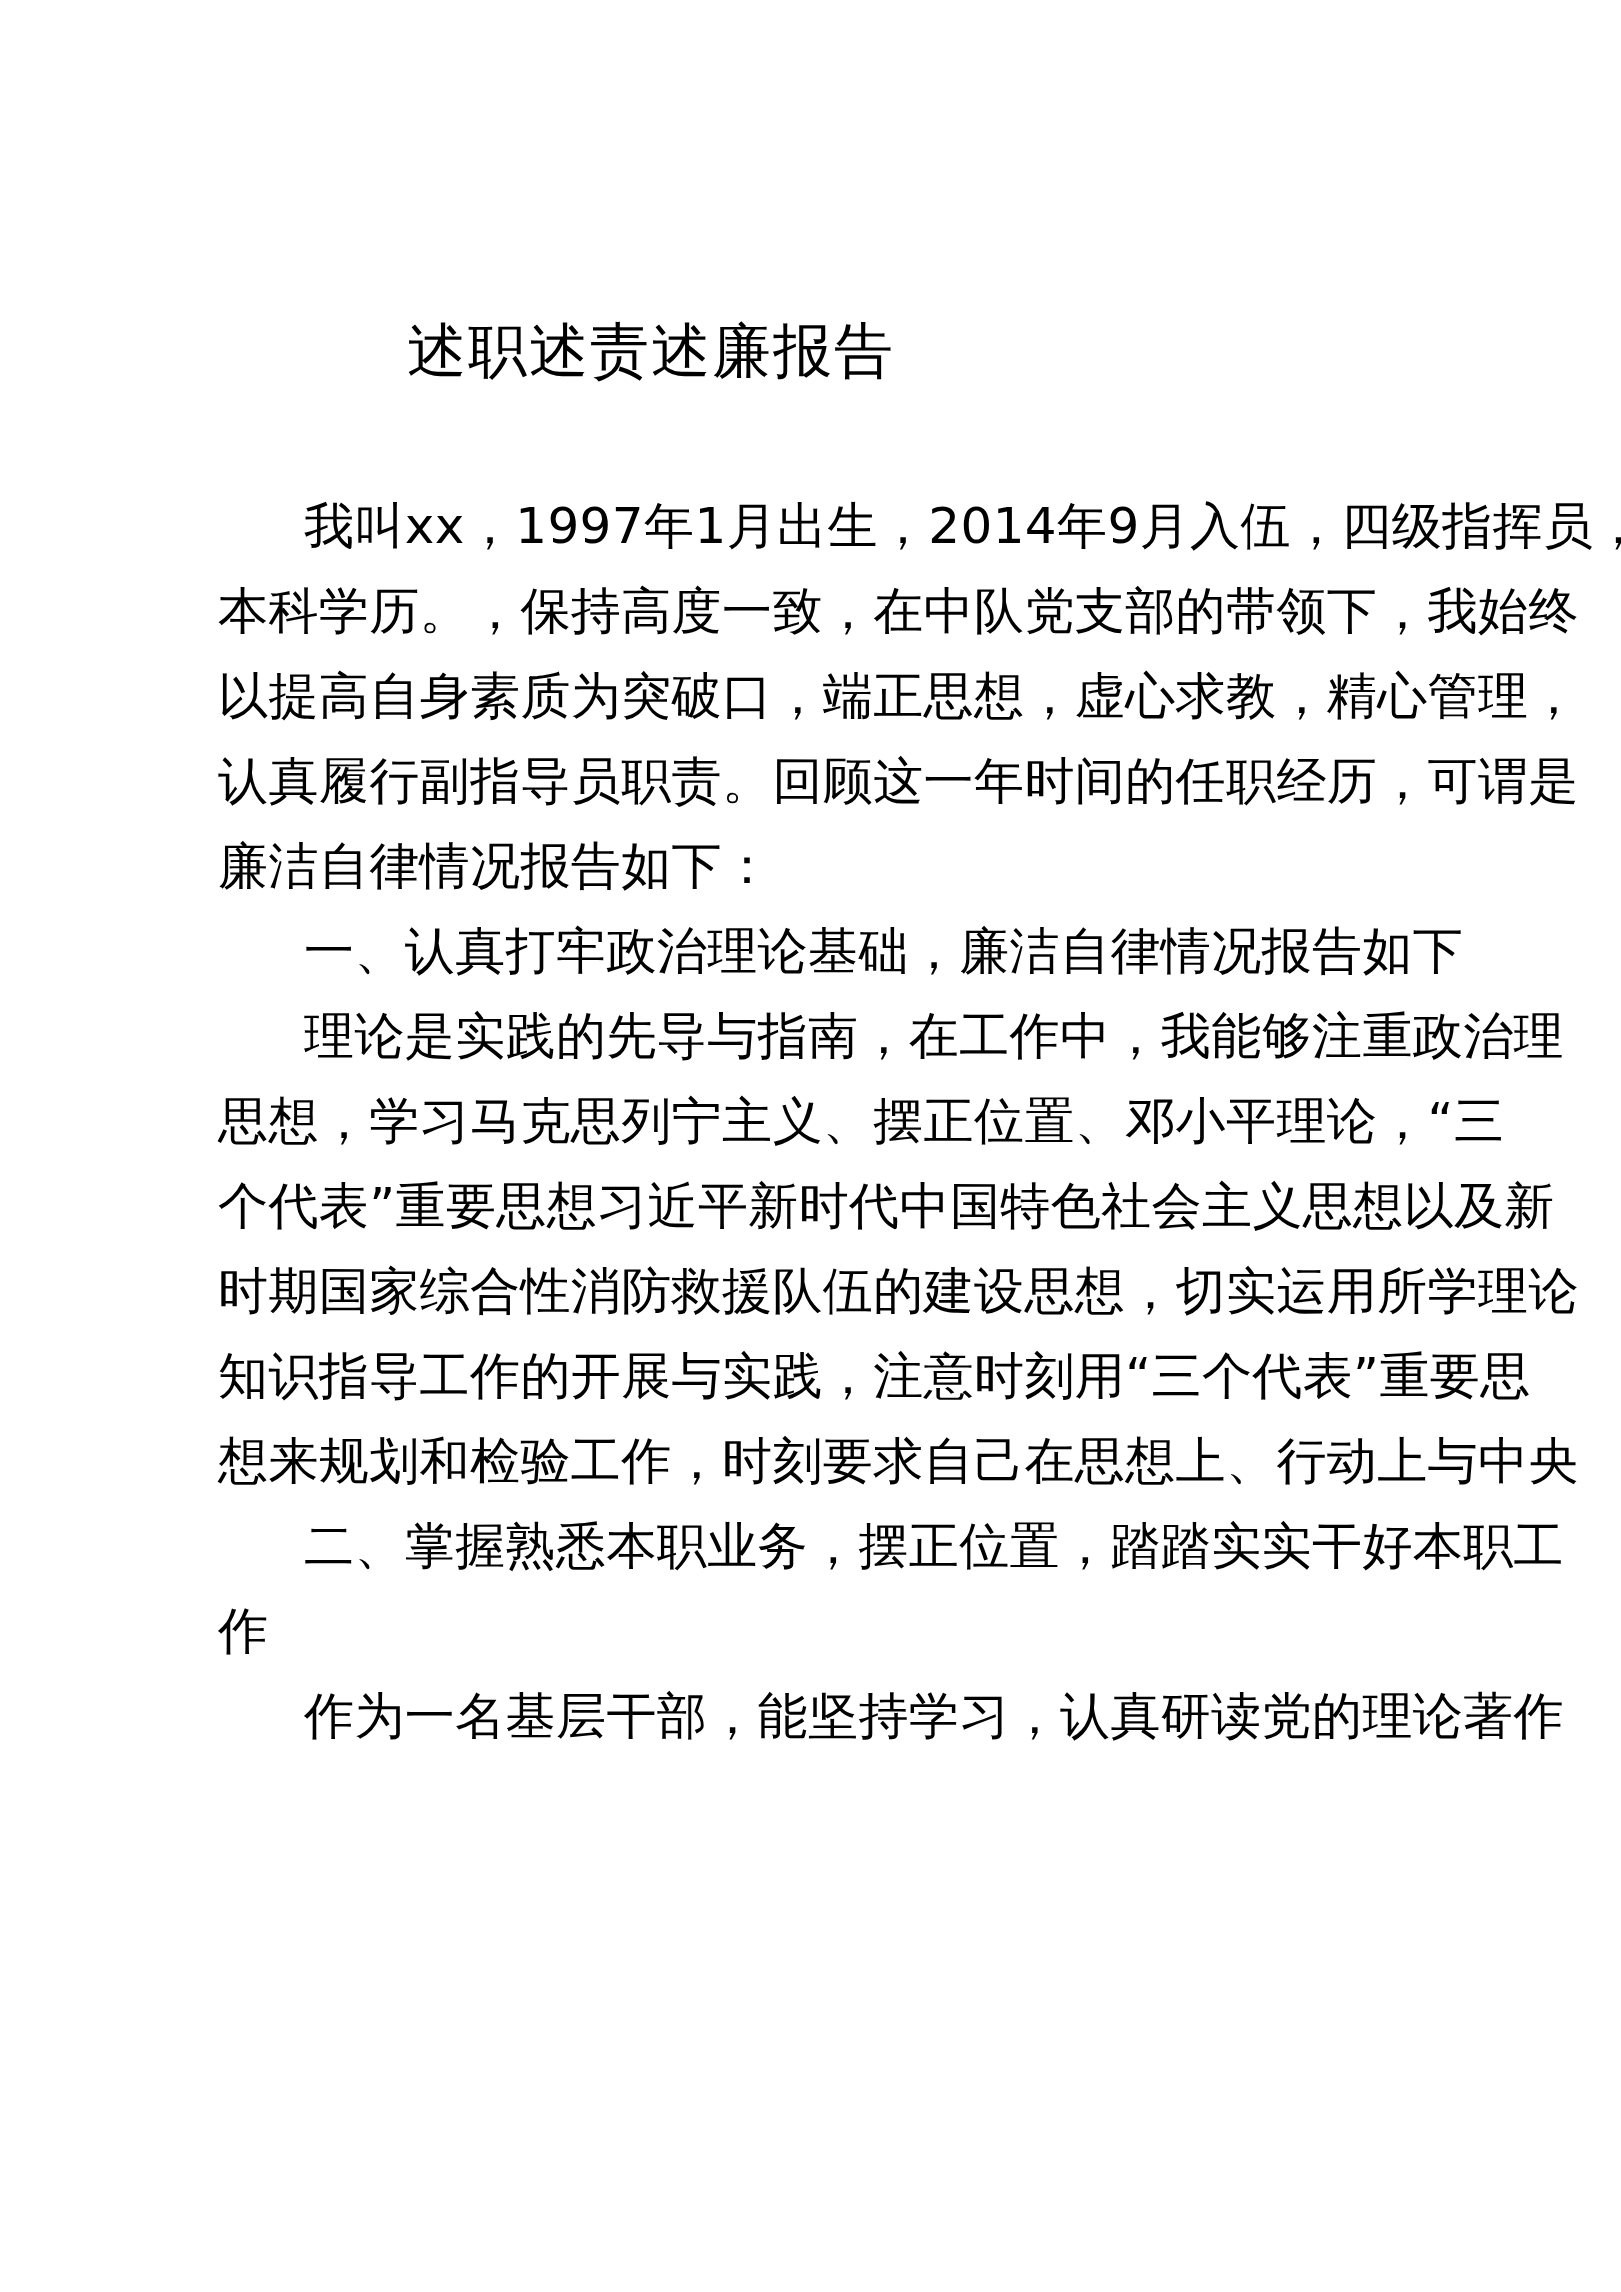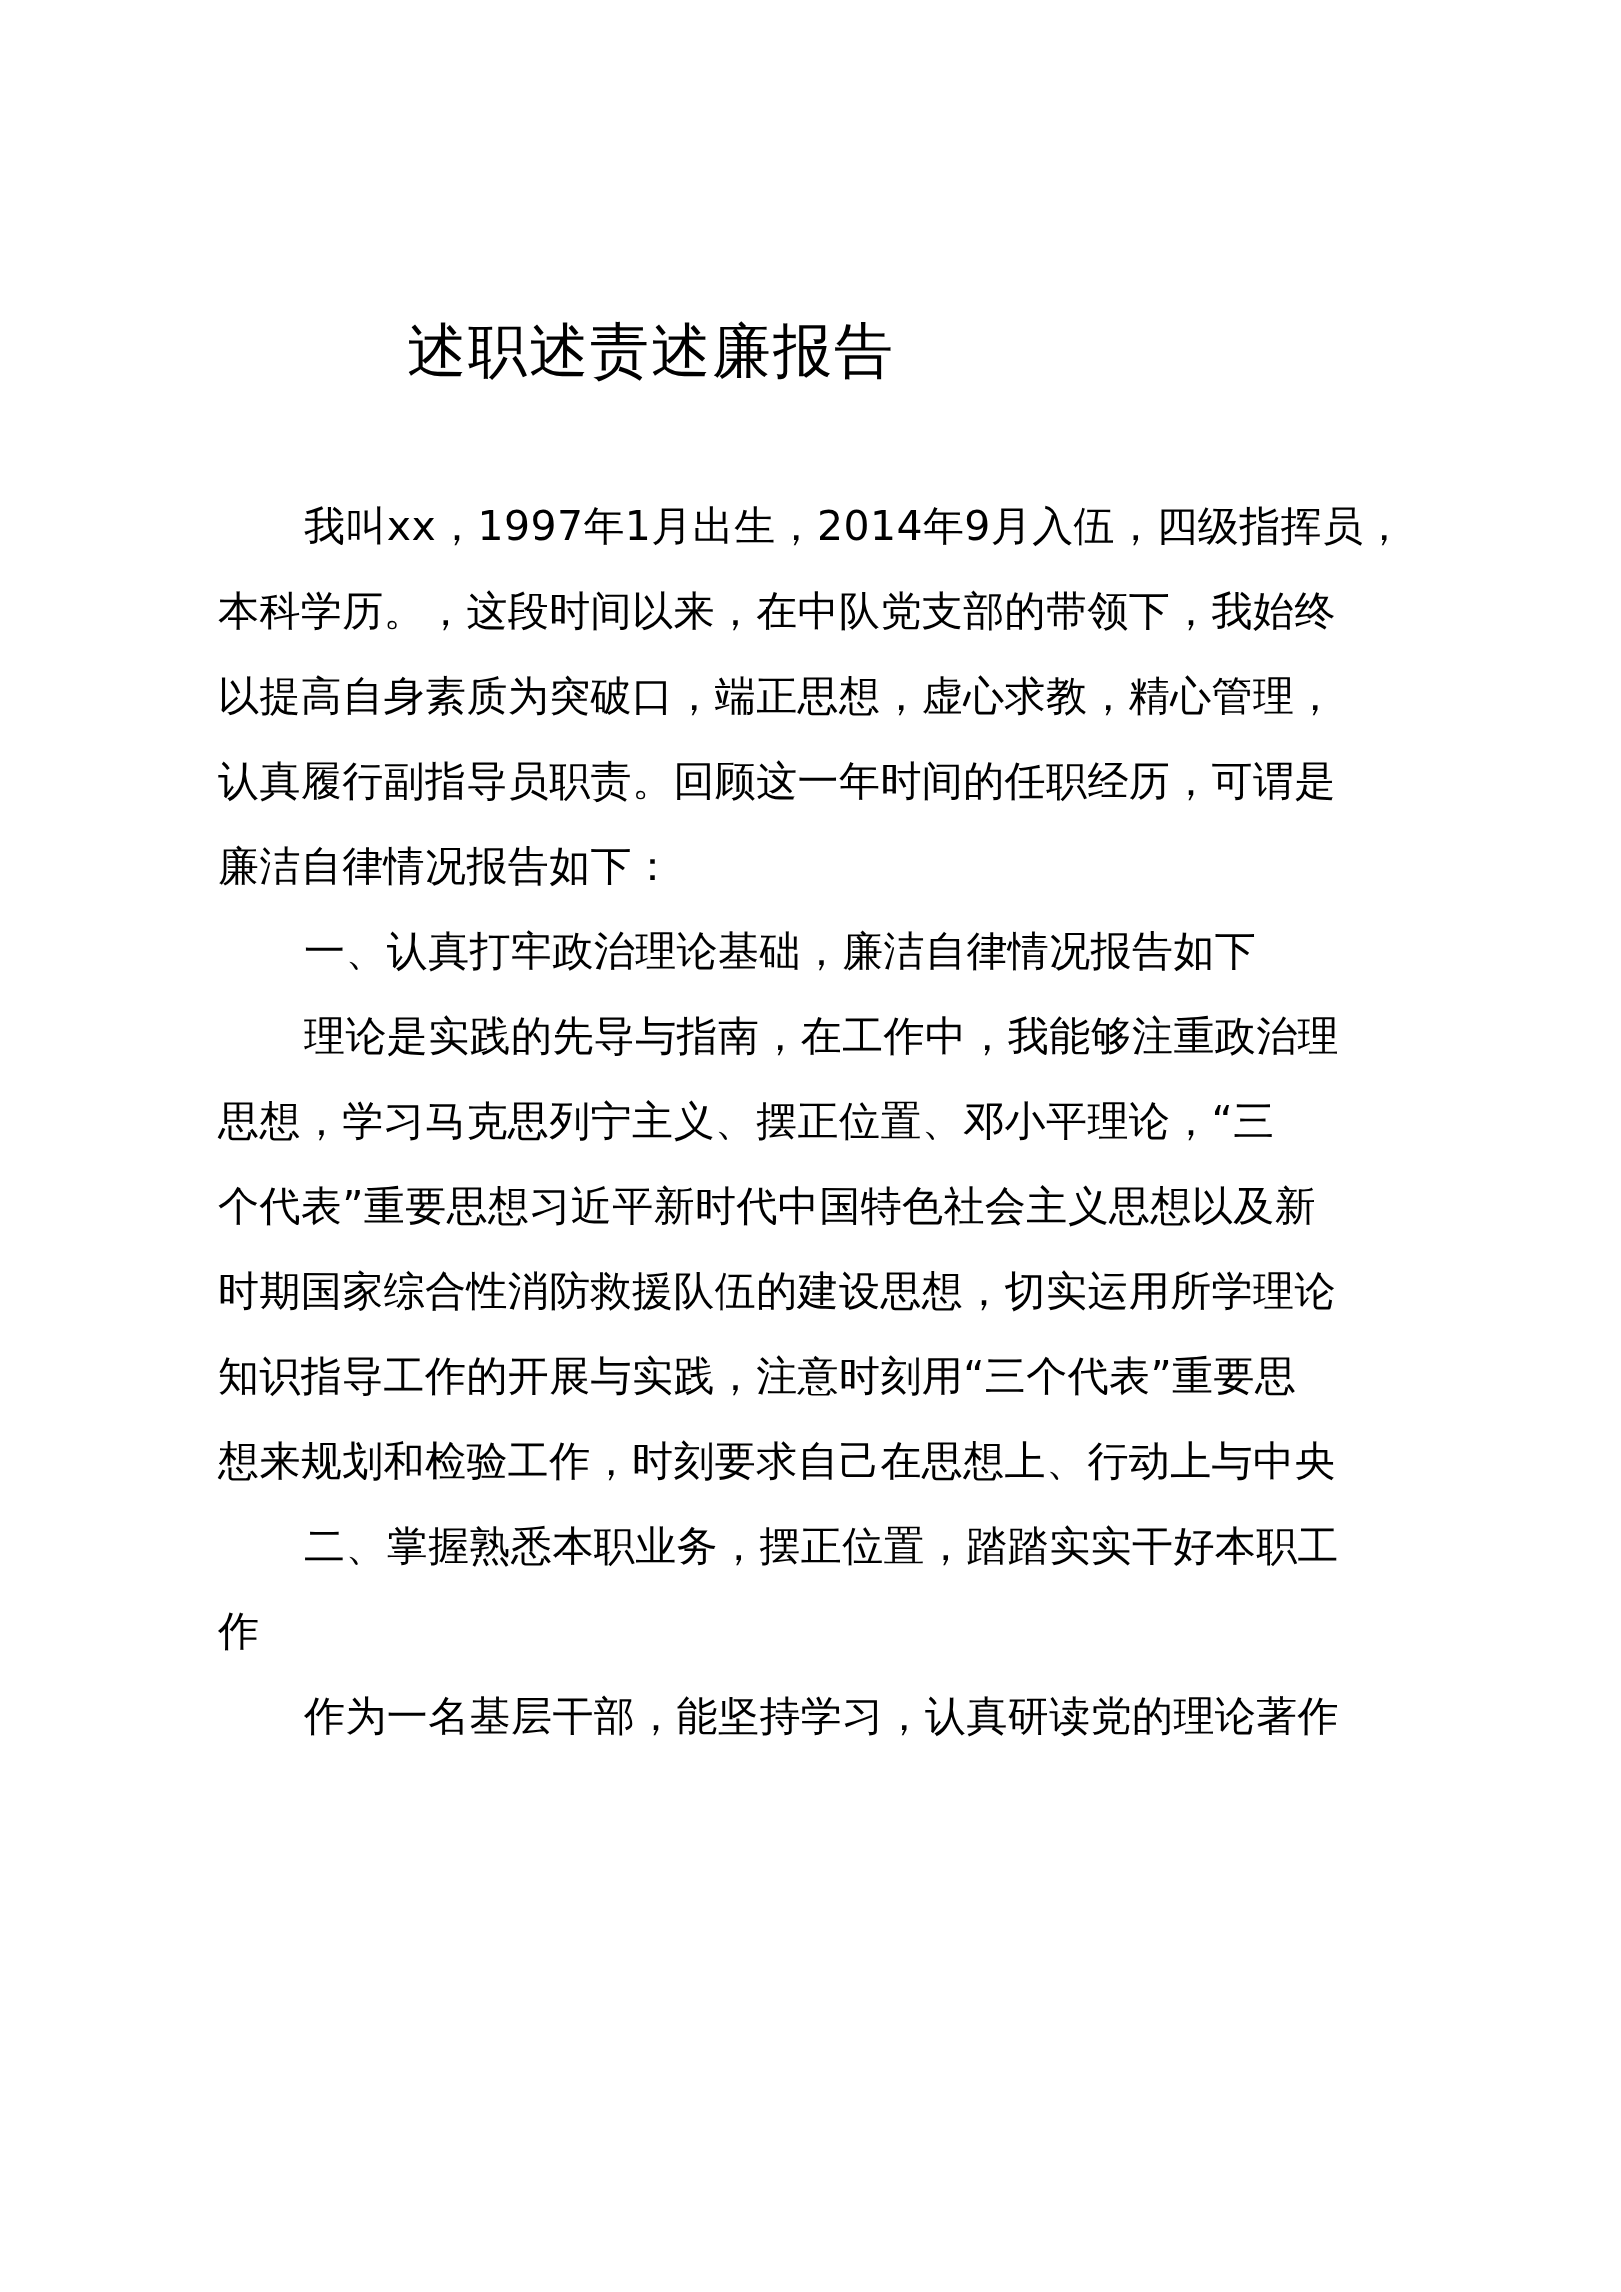--- a/index.html
+++ b/index.html
@@ -35,37 +35,37 @@
     }
     .body {
       position: absolute;
       left: 218px;
       top: 484px;
       width: 1188px;
     }
     .line {
       height: 85px;
       line-height: 85px;
-      font-size: 41px;
+      font-size: 50px;
       white-space: nowrap;
       letter-spacing: 0.4px;
     }
     .indent {
       padding-left: 86px;
     }
   </style>
 </head>
 <body>
 
 <div class="page">
   <h1 class="title">述职述责述廉报告</h1>
 
   <div class="body">
     <div class="line indent">我叫xx，1997年1月出生，2014年9月入伍，四级指挥员，</div>
-    <div class="line">本科学历。，这段时间以来，在中队党支部的带领下，我始终</div>
+    <div class="line">本科学历。，保持高度一致，在中队党支部的带领下，我始终</div>
     <div class="line">以提高自身素质为突破口，端正思想，虚心求教，精心管理，</div>
     <div class="line">认真履行副指导员职责。回顾这一年时间的任职经历，可谓是</div>
     <div class="line">廉洁自律情况报告如下：</div>
     <div class="line indent">一、认真打牢政治理论基础，廉洁自律情况报告如下</div>
     <div class="line indent">理论是实践的先导与指南，在工作中，我能够注重政治理</div>
     <div class="line">思想，学习马克思列宁主义、摆正位置、邓小平理论，“三</div>
     <div class="line">个代表”重要思想习近平新时代中国特色社会主义思想以及新</div>
     <div class="line">时期国家综合性消防救援队伍的建设思想，切实运用所学理论</div>
     <div class="line">知识指导工作的开展与实践，注意时刻用“三个代表”重要思</div>
     <div class="line">想来规划和检验工作，时刻要求自己在思想上、行动上与中央</div>

